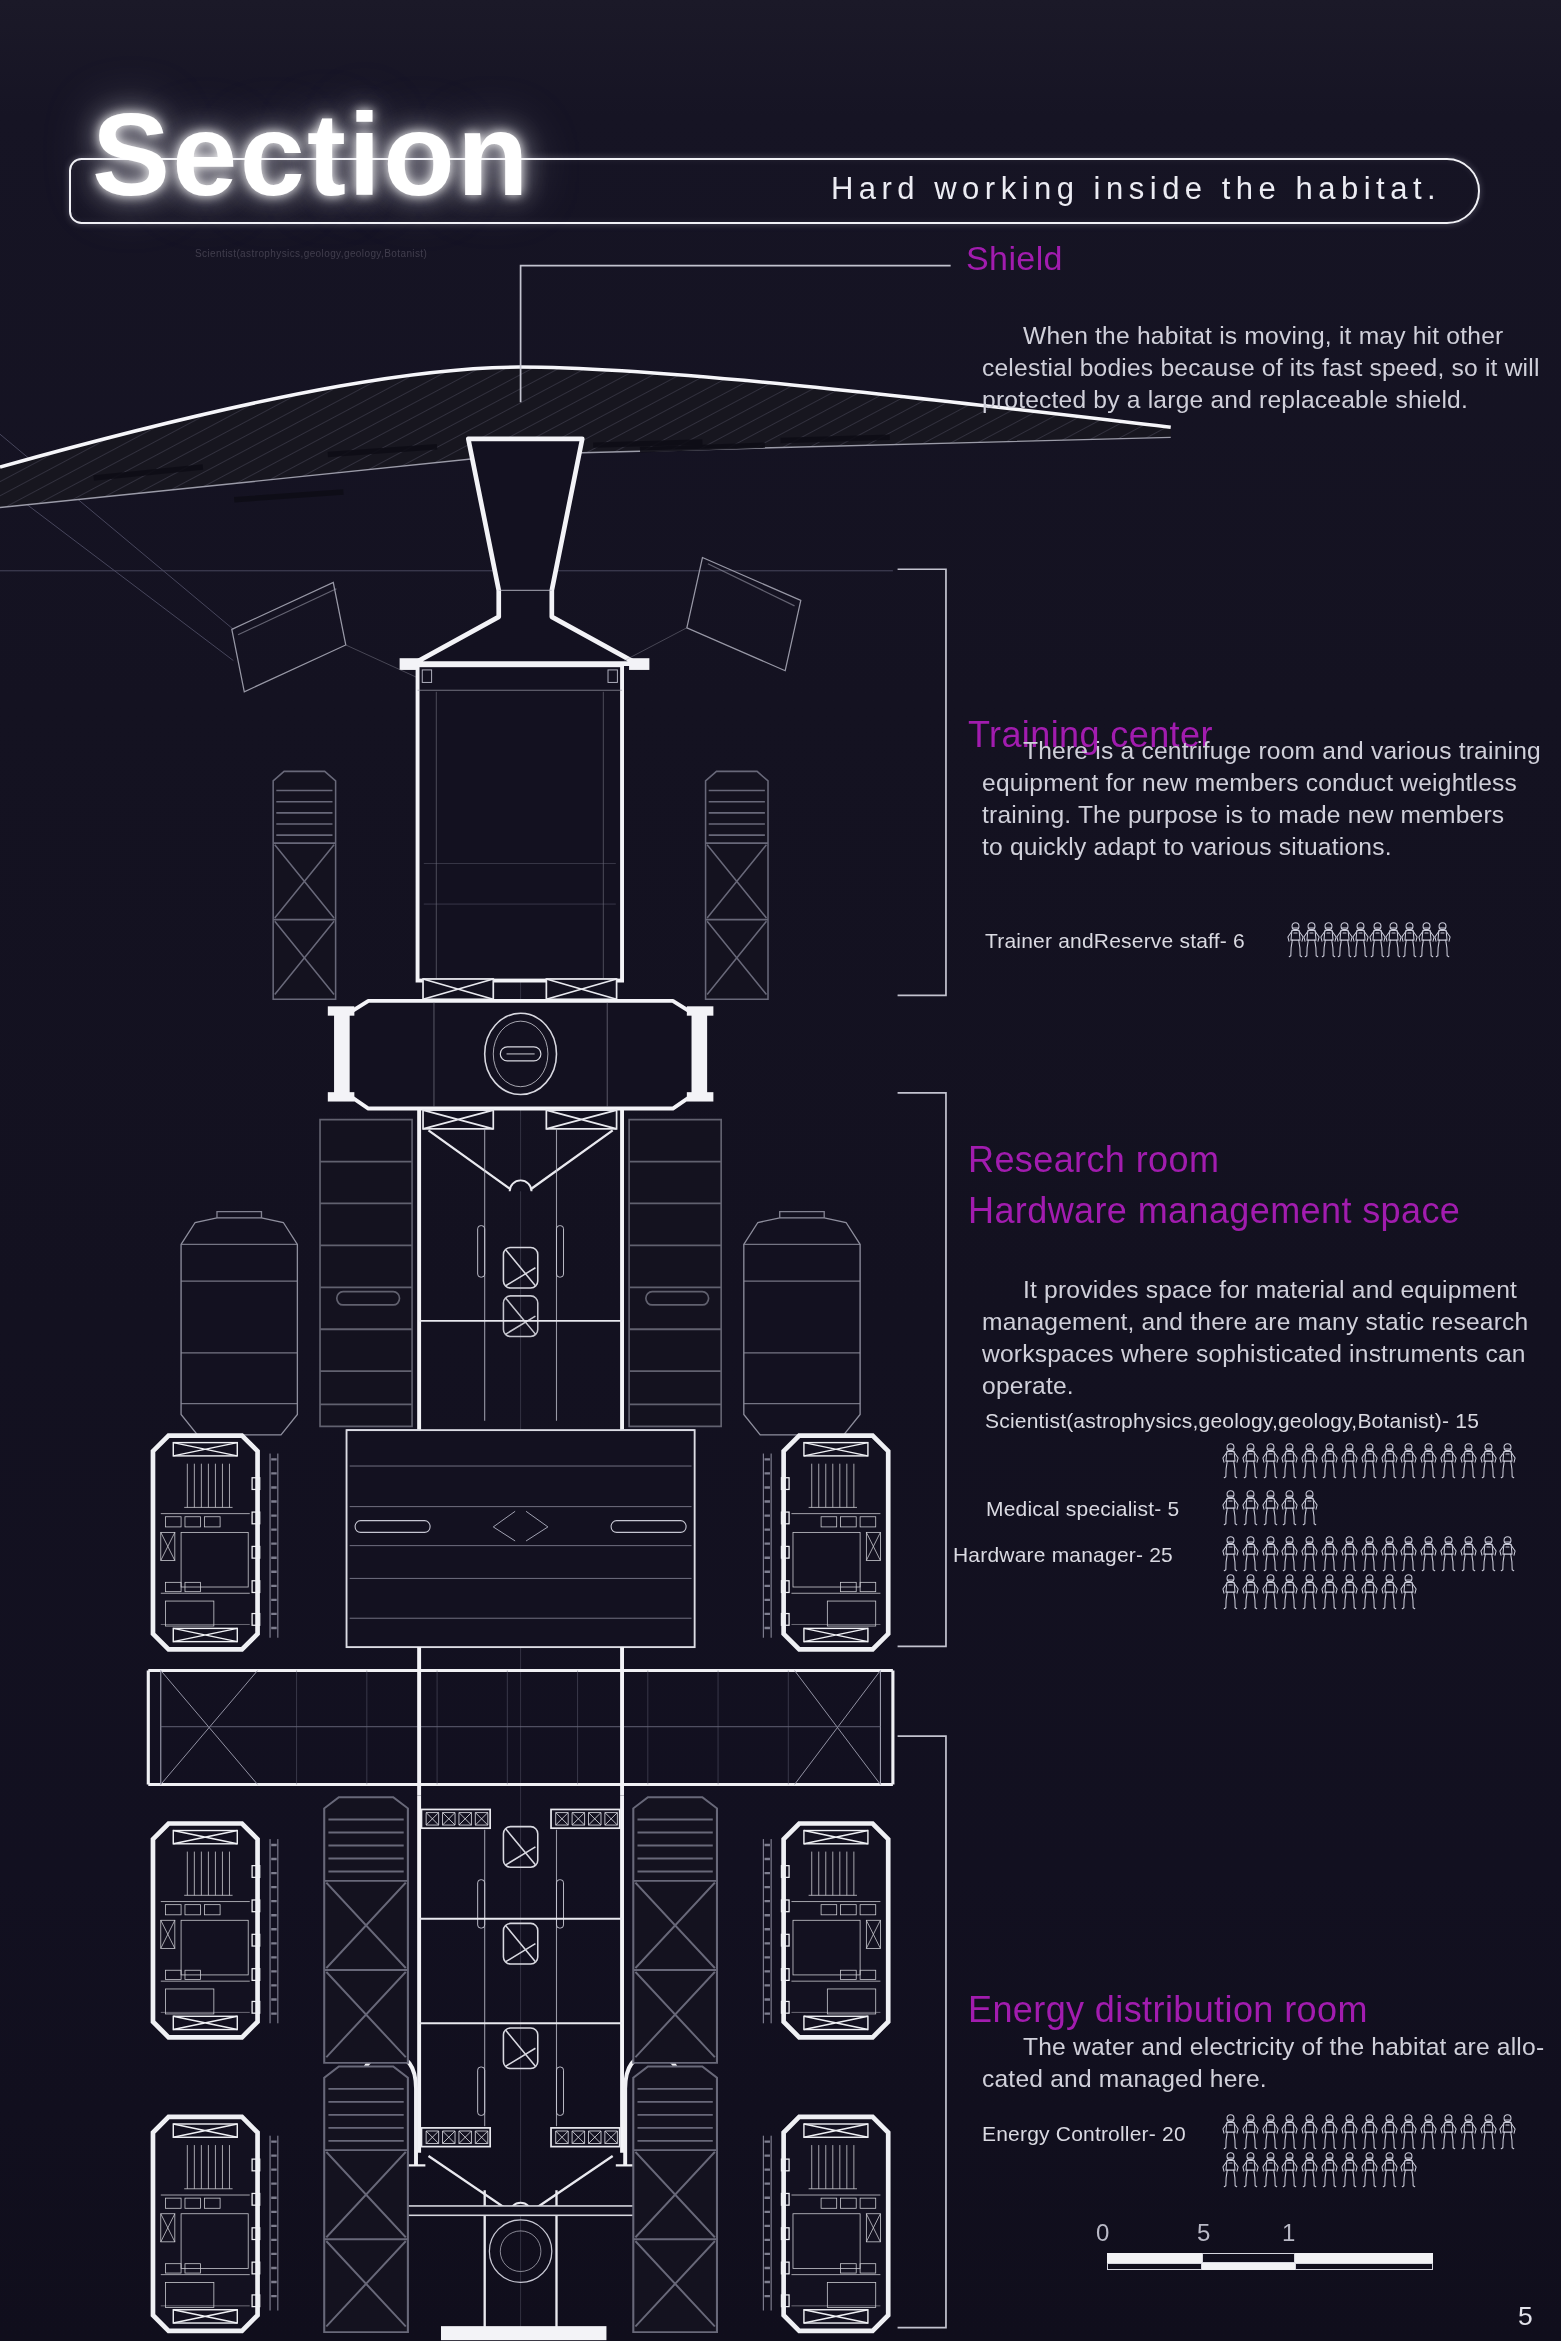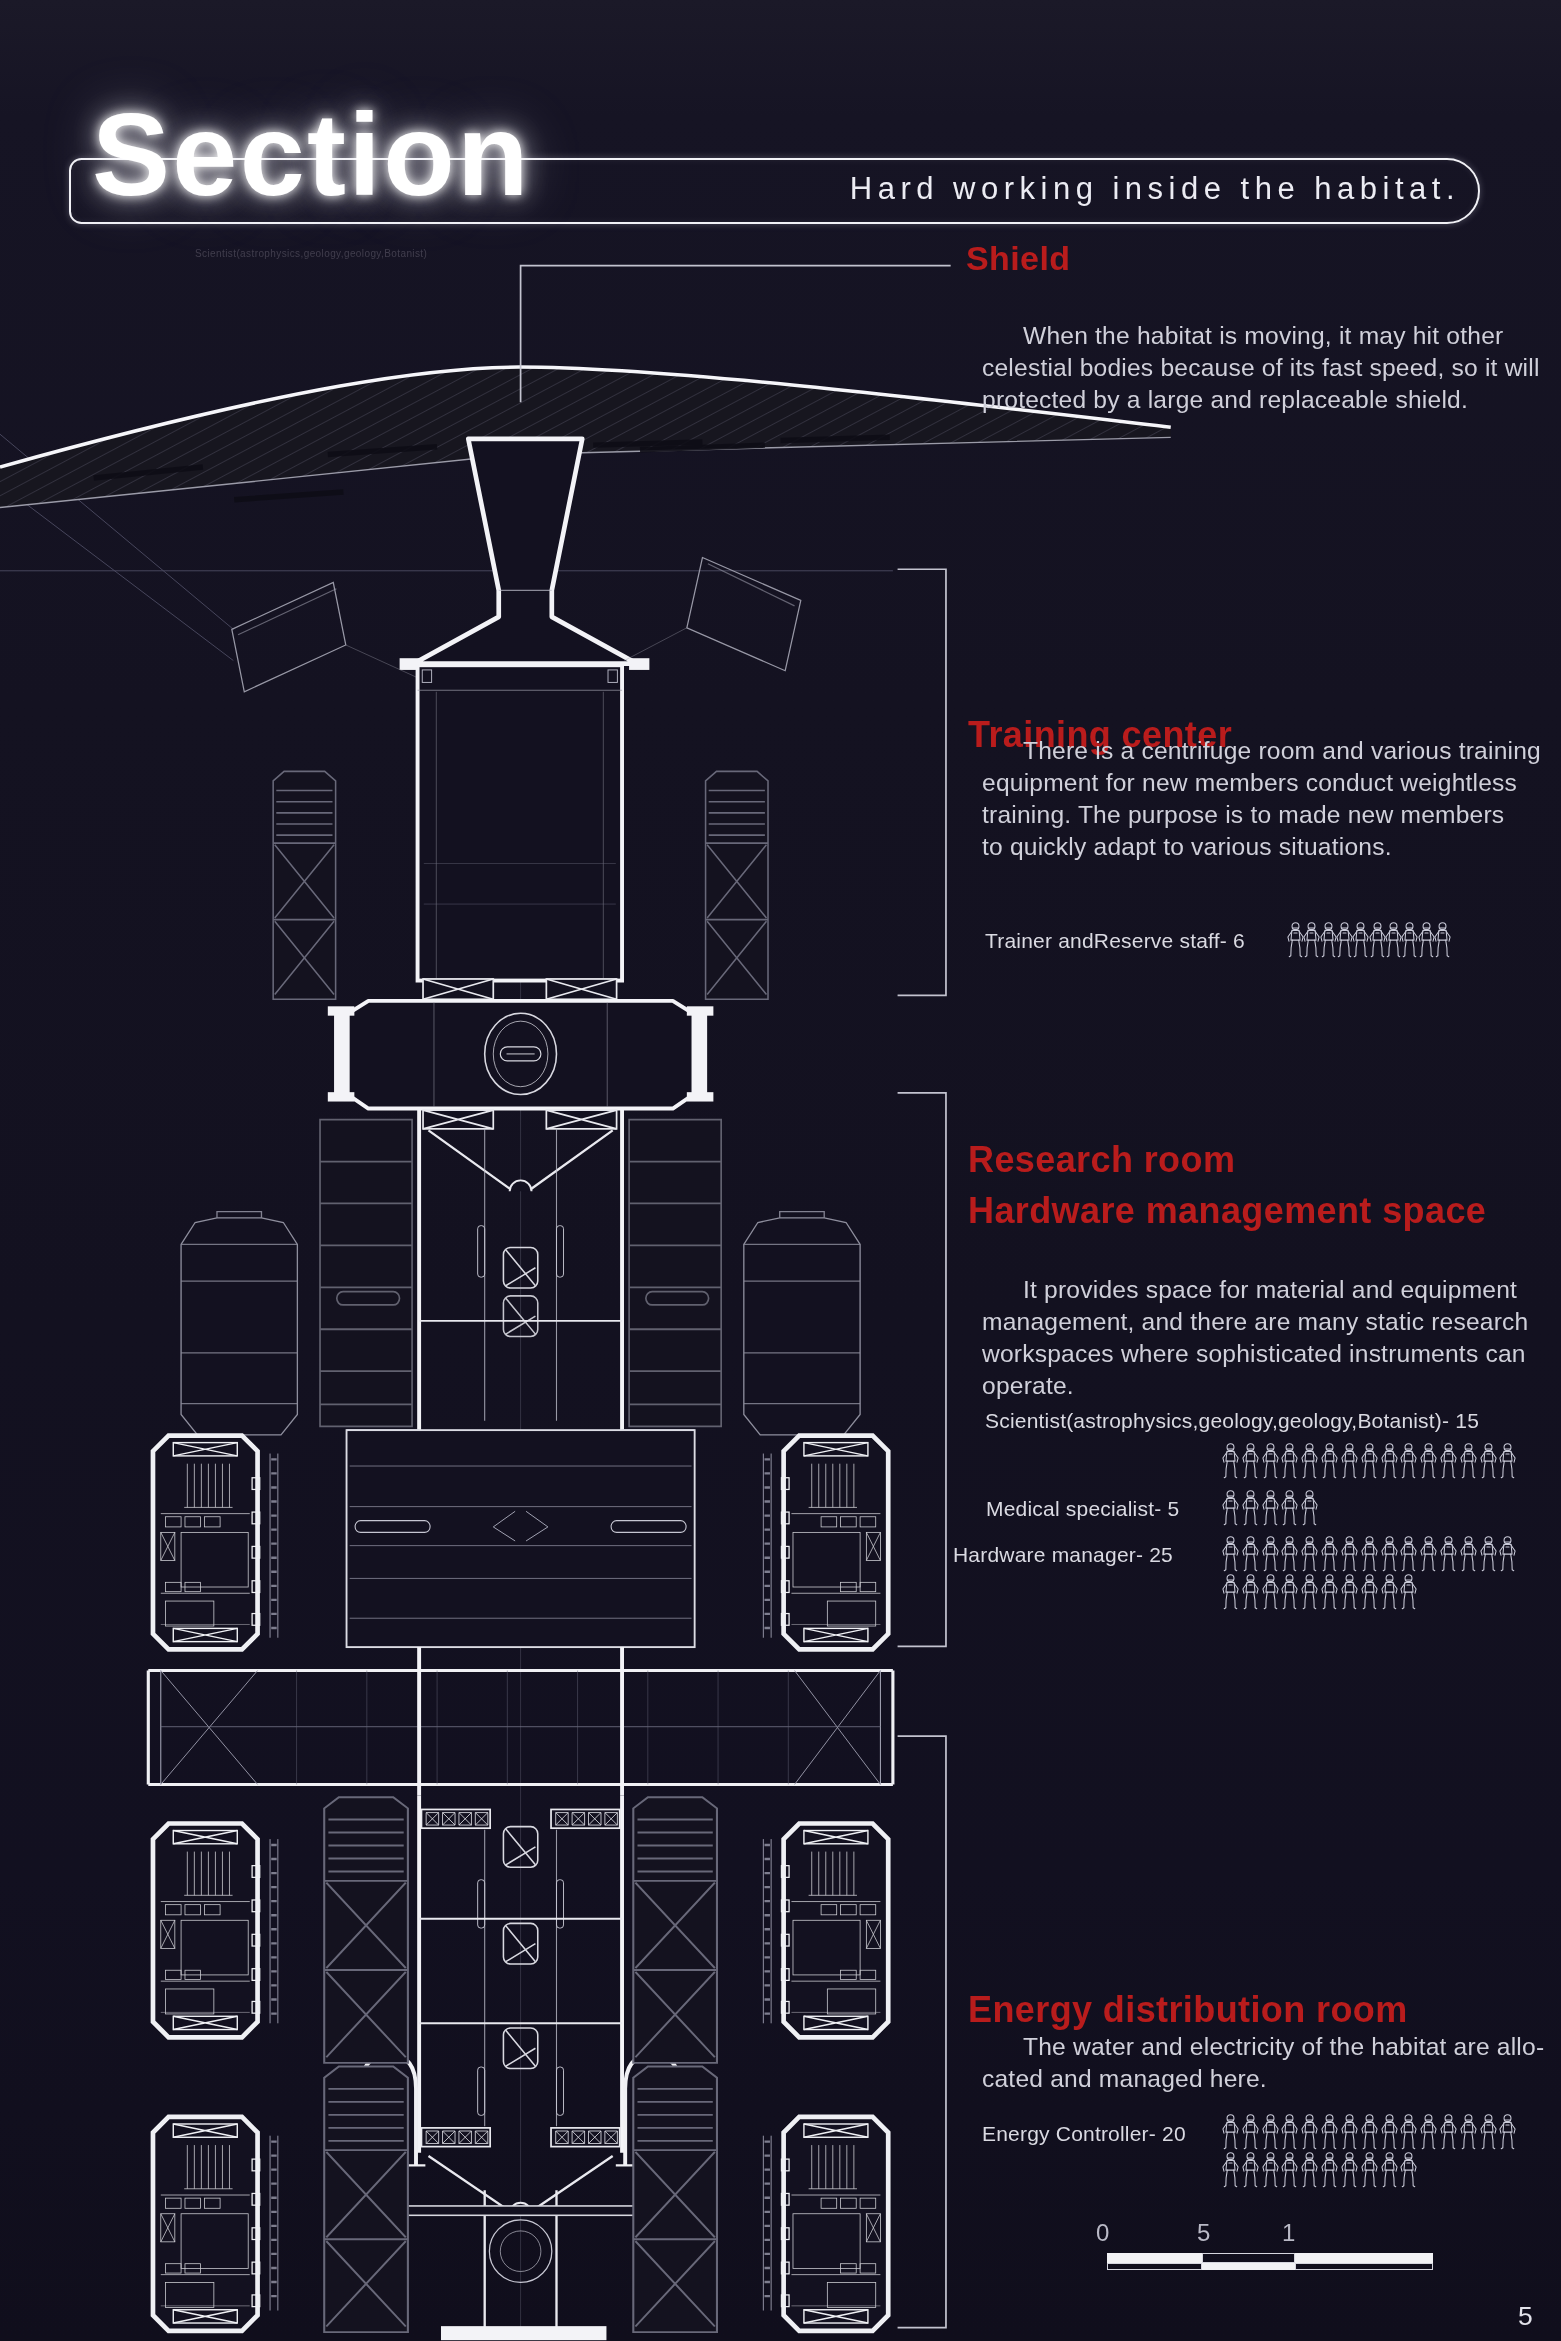--- a/index.html
+++ b/index.html
@@ -16,29 +16,29 @@
     border:2.3px solid #f1f1f6;border-radius:12.5px 33px 33px 12.5px;
     box-shadow:0 0 7.8px rgba(240,240,255,.25), inset 0 0 7.8px rgba(240,240,255,.08);
   }
   #page-title{
     position:absolute;left:92px;top:61px;
     font-size:117px;font-weight:700;letter-spacing:2.3px;color:#ffffff;
     text-shadow:0 0 11px rgba(255,255,255,.95),0 0 26.5px rgba(255,255,255,.6),0 0 55px rgba(235,235,255,.35);
     margin-top:26px;
   }
   #subtitle{
-    position:absolute;left:812px;top:171px;width:648px;text-align:right;
+    position:absolute;left:812px;top:171px;width:648px;text-align:center;
     font-size:31px;font-weight:300;letter-spacing:5.5px;color:#ececf3;
   }
   #ghost-text{
     position:absolute;left:195px;top:248px;font-size:10px;letter-spacing:0.4px;
     color:rgba(152,145,162,.33);
   }
   .sec-heading{
-    font-size:36px;font-weight:700;color:#b91c1c;letter-spacing:0.4px;
+    font-size:36px;font-weight:400;color:#a21caf;letter-spacing:0.4px;
     white-space:pre-line;line-height:1.42;
   }
   .para{
     font-size:24.6px;font-weight:300;color:#d0d0da;letter-spacing:0.2px;
     line-height:32px;white-space:pre-line;text-indent:41px;width:582px;
   }
   .staff-label{font-size:21px;font-weight:300;color:#dadae2;letter-spacing:0.2px;}
   .icon-rows{display:flex;flex-direction:column;row-gap:1.6px;}
   .icon-row{display:flex;height:36px;}
   .person{width:21px;height:36px;margin-right:-1.2px;flex:none;}

